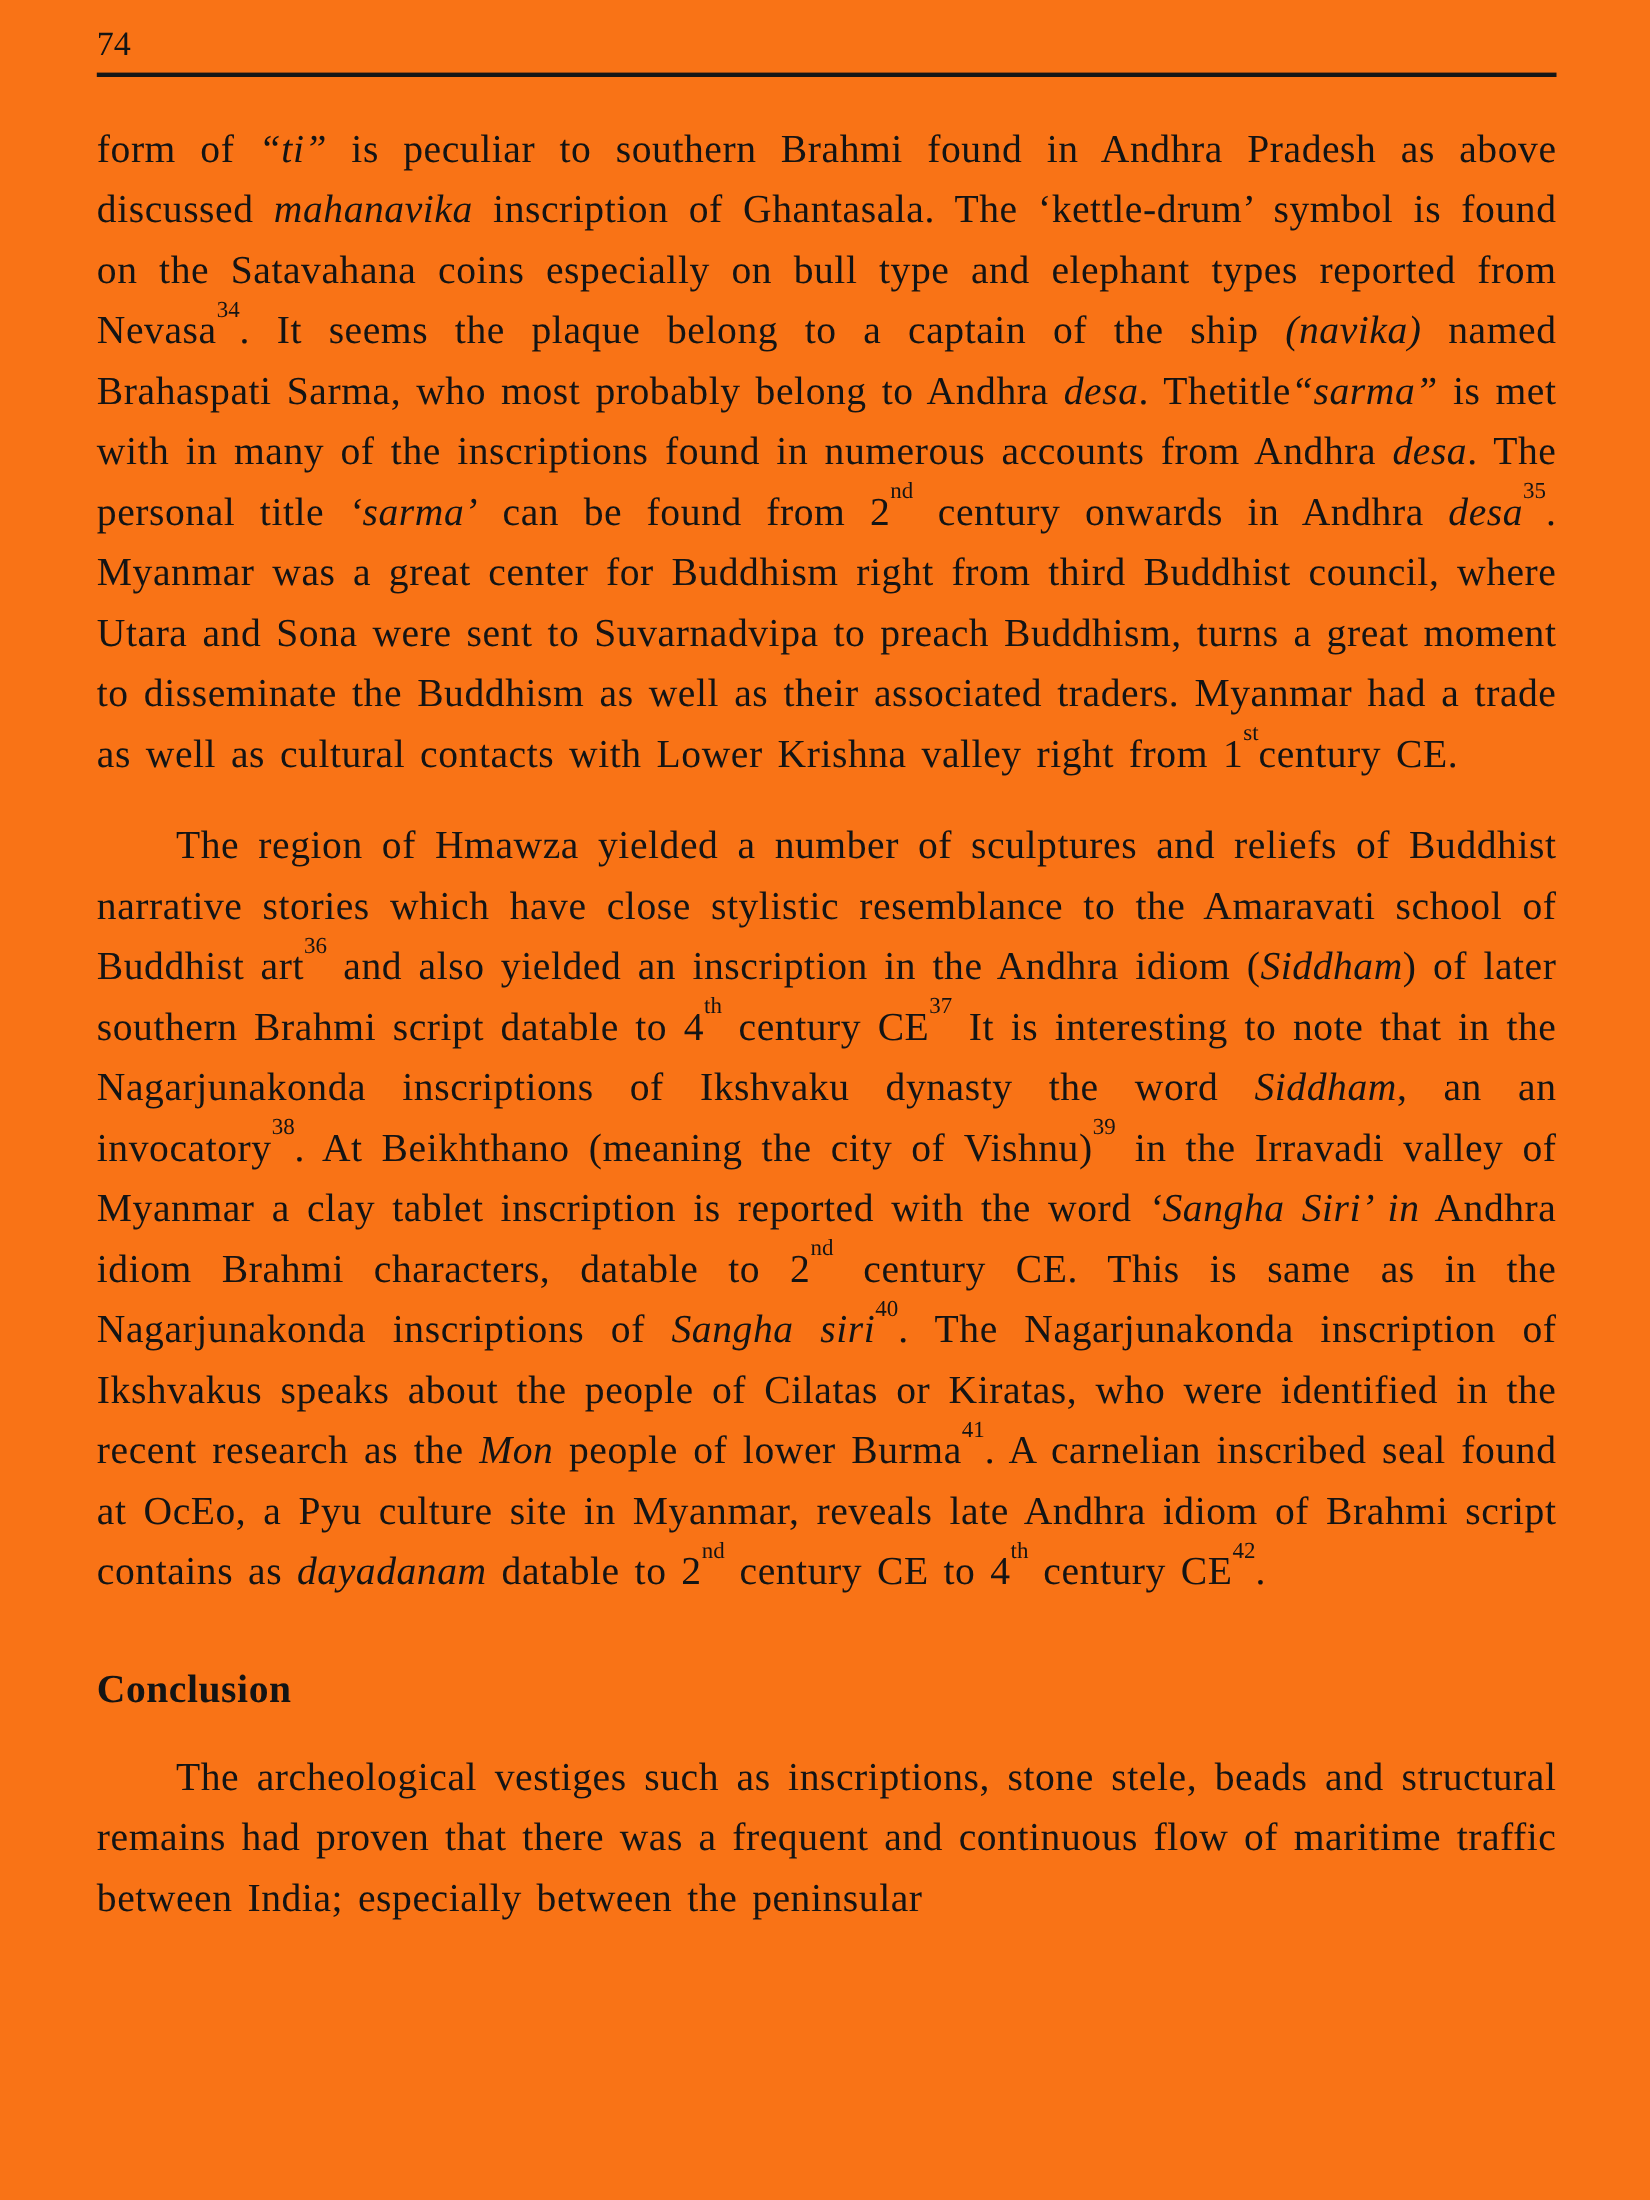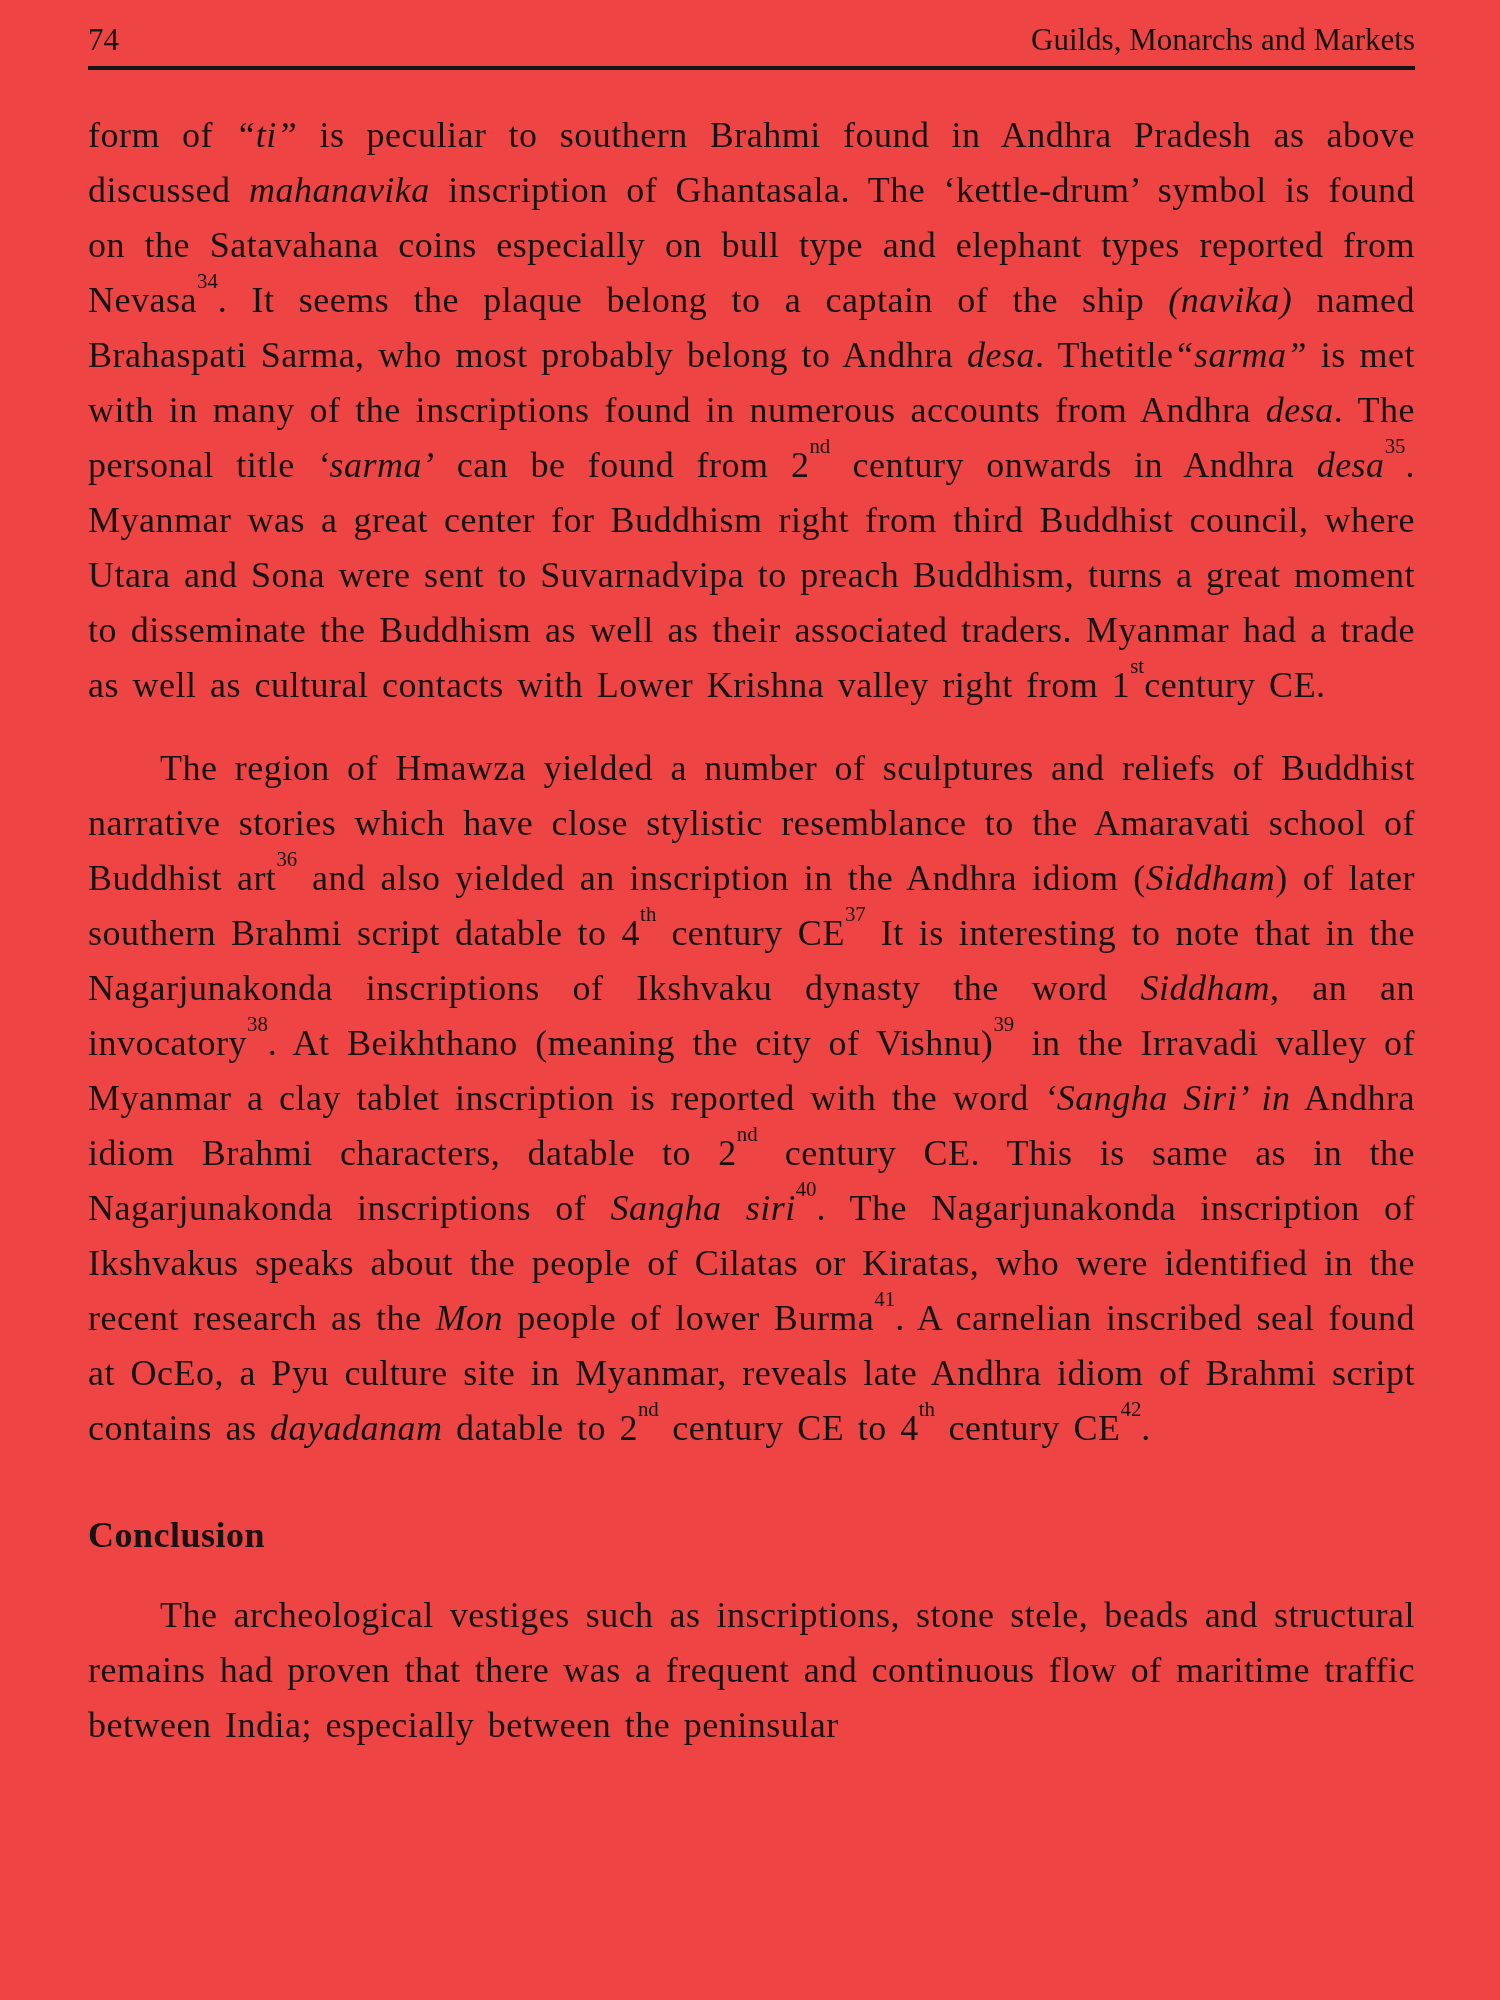--- a/index.html
+++ b/index.html
@@ -5,21 +5,21 @@
   html, body {
     margin: 0;
     padding: 0;
     background: #e8e8e8;
   }
   .page {
     position: relative;
     width: 1500px;
     height: 2000px;
     margin: 0 auto;
-    background: #ef4444;
+    background: #f97316;
     color: #141414;
     font-family: "Liberation Serif", serif;
     box-sizing: border-box;
     padding: 22px 85px 0 88px;
     overflow: hidden;
   }
   .page-header {
     display: flex;
     justify-content: space-between;
     align-items: baseline;
@@ -70,21 +70,20 @@
     top: -0.52em;
     letter-spacing: 0;
   }
 </style>
 </head>
 <body>
 
 <div class="page">
   <header class="page-header">
     <span>74</span>
-    <span>Guilds, Monarchs and Markets</span>
   </header>
   <hr class="header-rule">
   <main class="page-content" id="content">
       <p class="body-paragraph"><span>form of </span><em>“ti”</em><span> is peculiar to southern Brahmi found in Andhra Pradesh as above discussed </span><em>mahanavika</em><span> inscription of Ghantasala. The ‘kettle-drum’ symbol is found on the Satavahana coins especially on bull type and elephant types reported from Nevasa</span><sup>34</sup><span>. It seems the plaque belong to a captain of the ship </span><em>(navika)</em><span> named Brahaspati Sarma, who most probably belong to Andhra </span><em>desa</em><span>. Thetitle</span><em>“sarma”</em><span> is met with in many of the inscriptions found in numerous accounts from Andhra </span><em>desa</em><span>. The personal title </span><em>‘sarma’</em><span> can be found from 2</span><sup>nd</sup><span> century onwards in Andhra </span><em>desa</em><sup>35</sup><span>. Myanmar was a great center for Buddhism right from third Buddhist council, where Utara and Sona were sent to Suvarnadvipa to preach Buddhism, turns a great moment to disseminate the Buddhism as well as their associated traders. Myanmar had a trade as well as cultural contacts with Lower Krishna valley right from 1</span><sup>st</sup><span>century CE.</span></p>
       <p class="body-paragraph indent"><span>The region of Hmawza yielded a number of sculptures and reliefs of Buddhist narrative stories which have close stylistic resemblance to the Amaravati school of Buddhist art</span><sup>36</sup><span> and also yielded an inscription in the Andhra idiom (</span><em>Siddham</em><span>) of later southern Brahmi script datable to 4</span><sup>th</sup><span> century CE</span><sup>37</sup><span> It is interesting to note that in the Nagarjunakonda inscriptions of Ikshvaku dynasty the word </span><em>Siddham</em><span>, an an invocatory</span><sup>38</sup><span>. At Beikhthano (meaning the city of Vishnu)</span><sup>39</sup><span> in the Irravadi valley of Myanmar a clay tablet inscription is reported with the word </span><em>‘Sangha Siri’ in</em><span> Andhra idiom Brahmi characters, datable to 2</span><sup>nd</sup><span> century CE. This is same as in the Nagarjunakonda inscriptions of </span><em>Sangha siri</em><sup>40</sup><span>. The Nagarjunakonda inscription of Ikshvakus speaks about the people of Cilatas or Kiratas, who were identified in the recent research as the </span><em>Mon</em><span> people of lower Burma</span><sup>41</sup><span>. A carnelian inscribed seal found at OcEo, a Pyu culture site in Myanmar, reveals late Andhra idiom of Brahmi script contains as </span><em>dayadanam</em><span> datable to 2</span><sup>nd</sup><span> century CE to 4</span><sup>th</sup><span> century CE</span><sup>42</sup><span>.</span></p>
       <h2 class="section-heading">Conclusion</h2>
       <p class="body-paragraph indent"><span>The archeological vestiges such as inscriptions, stone stele, beads and structural remains had proven that there was a frequent and continuous flow of maritime traffic between India; especially between the peninsular</span></p>
     </main>
 </div>
 

